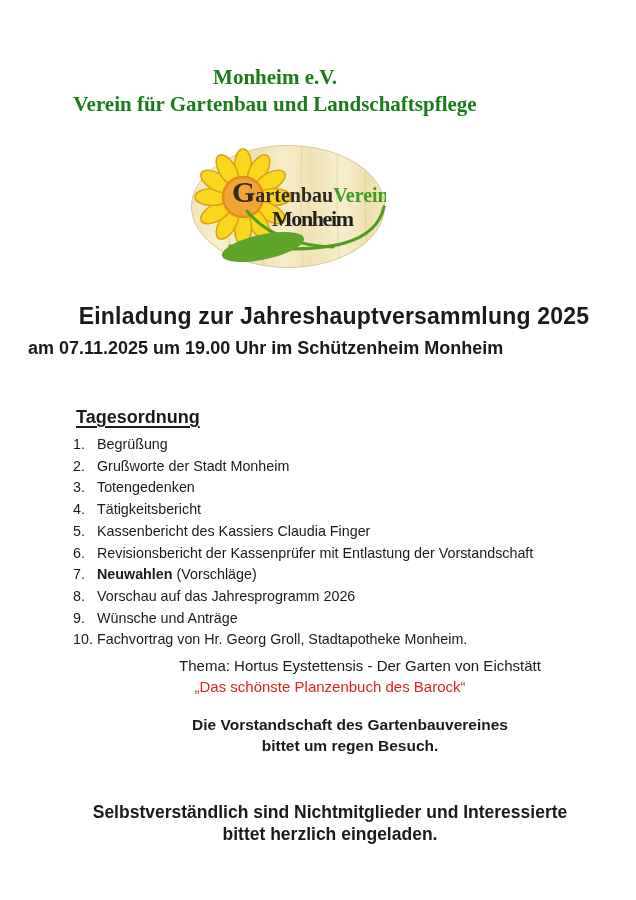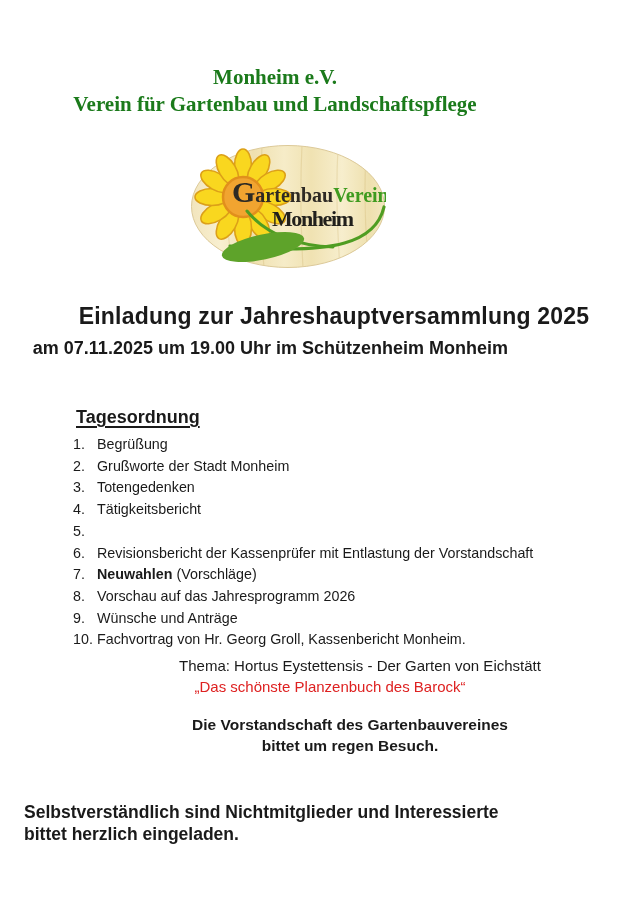--- a/index.html
+++ b/index.html
@@ -12,21 +12,21 @@
     font-family:"Liberation Serif", serif; font-weight:bold; font-size:21px;
     line-height:27px; color:var(--green,#1b7a1b);
   }
   .logo-wrap { position:absolute; left:190px; top:145px; width:196px; height:123px; }
   .title {
     position:absolute; left:0; top:287px; width:636px; text-align:center;
     font-size:23px; font-weight:bold; letter-spacing:0.2px;
   }
   .subtitle {
     position:absolute; left:0; top:338px; width:508px; padding-left:28px; box-sizing:border-box;
-    text-align:right; font-size:18px; font-weight:bold;
+    text-align:left; font-size:18px; font-weight:bold;
   }
   .agenda-h {
     position:absolute; left:76px; top:387px; font-size:18px; font-weight:bold;
     text-decoration:underline; text-decoration-thickness:2px; text-underline-offset:3px;margin-top:20px;
   }
   .agenda {
     position:absolute; left:73px; top:434px; margin:0; padding:0; list-style:none;
     font-size:14.3px; width:540px;
   }
   .agenda li { display:flex; line-height:21.7px; }
@@ -38,21 +38,21 @@
   .quote {
     position:absolute; left:0; top:678px; width:636px; padding-left:24px; box-sizing:border-box;
     text-align:center; font-size:15px; color:var(--red,#de2121);
   }
   .closing {
     position:absolute; left:0; top:715px; width:636px; padding-left:64px; box-sizing:border-box;
     text-align:center; font-size:15.5px; font-weight:bold; line-height:20.5px;
   }
   .invite {
     position:absolute; left:0; top:802px; width:636px; padding-left:24px; box-sizing:border-box;
-    text-align:left; font-size:17.5px; font-weight:bold; line-height:21.5px;
+    text-align:center; font-size:17.5px; font-weight:bold; line-height:21.5px;
   }
   .logo-text { font-family:"Liberation Serif", serif; font-weight:bold; }
 </style>
 </head>
 <body>
 
 <div class="page" style="--green: #1b7a1b; --red: #de2121;">
 
   <div class="org-header">
     <div>Monheim e.V.</div>
@@ -137,40 +137,41 @@
     <li>
       <span class="num">3.</span>
       <span>Totengedenken</span>
     </li>
     <li>
       <span class="num">4.</span>
       <span>Tätigkeitsbericht</span>
     </li>
     <li>
       <span class="num">5.</span>
+      <span>Kassenbericht des Kassiers Claudia Finger</span>
     </li>
     <li>
       <span class="num">6.</span>
       <span>Revisionsbericht der Kassenprüfer mit Entlastung der Vorstandschaft</span>
     </li>
     <li>
       <span class="num">7.</span>
       <span><b>Neuwahlen</b><span> (Vorschläge)</span></span>
     </li>
     <li>
       <span class="num">8.</span>
       <span>Vorschau auf das Jahresprogramm 2026</span>
     </li>
     <li>
       <span class="num">9.</span>
       <span>Wünsche und Anträge</span>
     </li>
     <li>
       <span class="num">10.</span>
-      <span>Fachvortrag von Hr. Georg Groll, Kassenbericht Monheim.</span>
+      <span>Fachvortrag von Hr. Georg Groll, Stadtapotheke Monheim.</span>
     </li>
   </ol>
 
   <div class="thema">Thema: Hortus Eystettensis - Der Garten von Eichstätt</div>
   <div class="quote">„Das schönste Planzenbuch des Barock“</div>
 
   <div class="closing">
     <div>Die Vorstandschaft des Gartenbauvereines</div>
     <div>bittet um regen Besuch.</div>
   </div>

